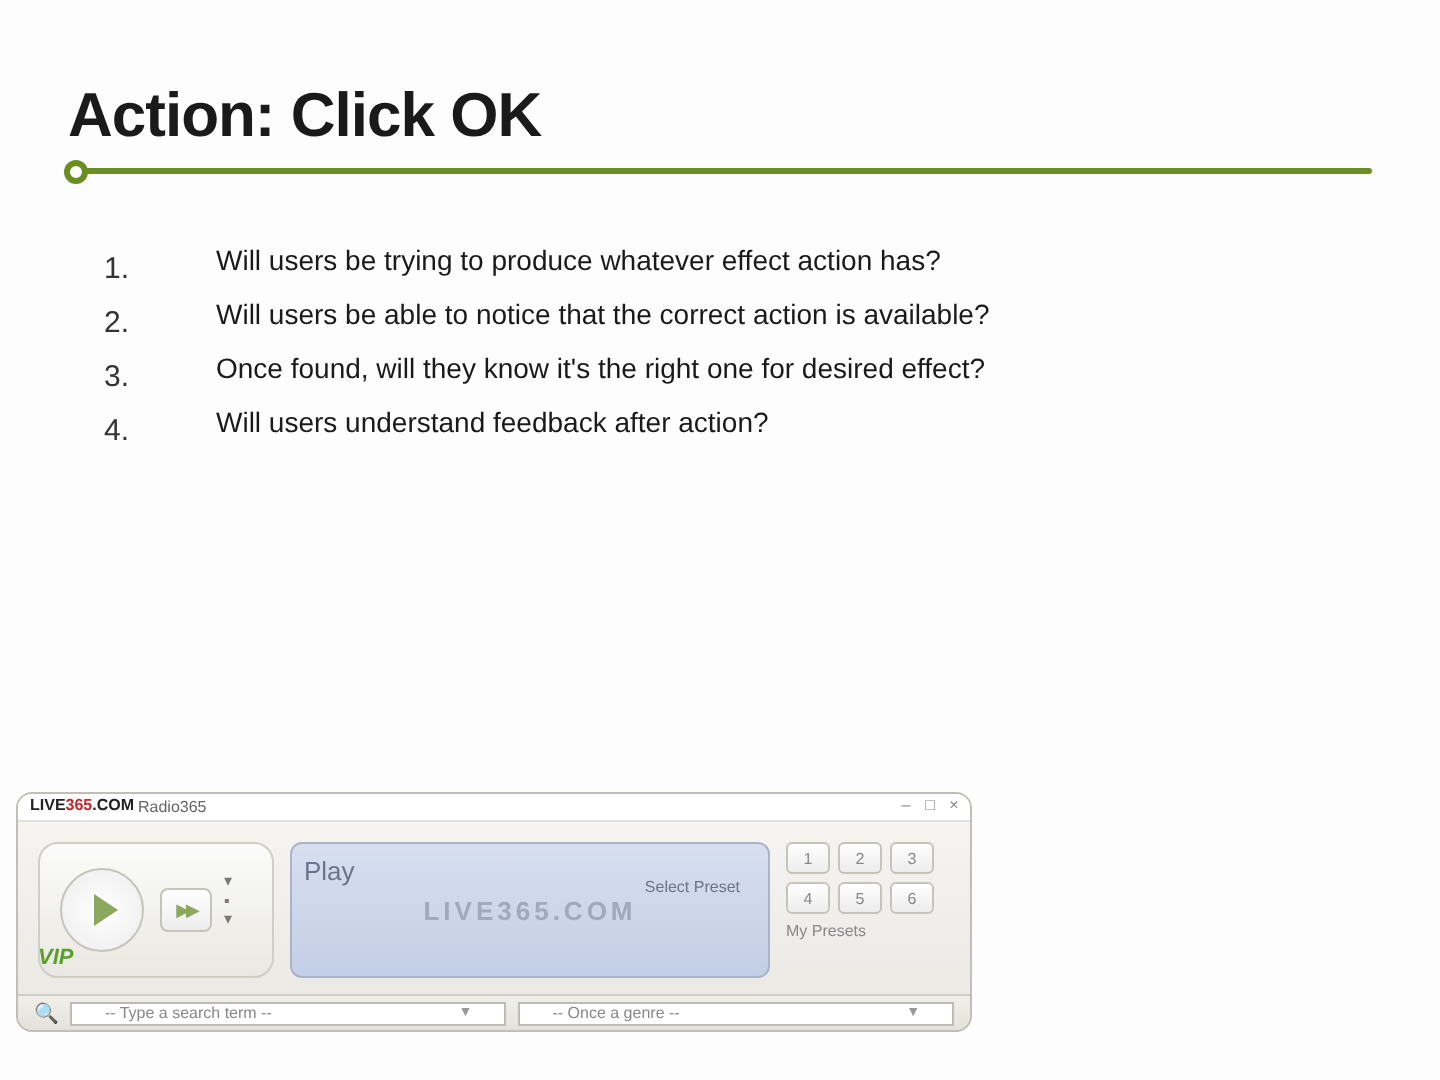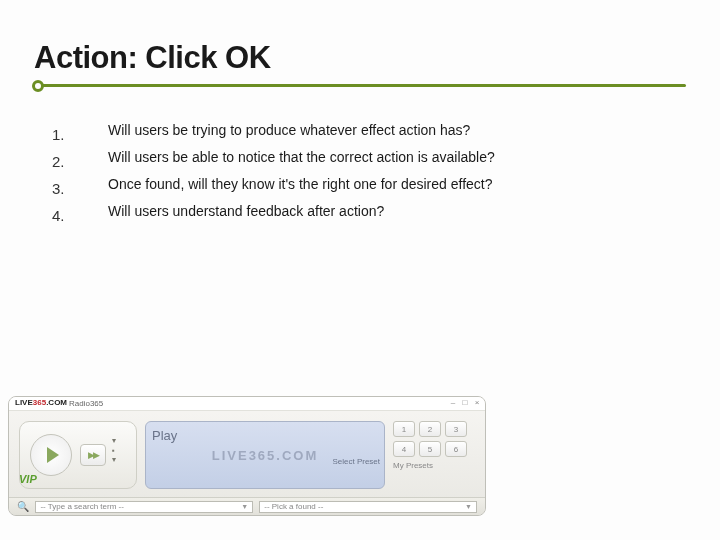--- a/index.html
+++ b/index.html
@@ -26,29 +26,29 @@
   .player-body { position: absolute; top: 14px; left: 0; right: 0; bottom: 18px; }
   .ctrl { position: absolute; left: 10px; top: 10px; width: 118px; height: 68px; background: linear-gradient(#fbfbf9,#e9e8e2); border: 1px solid #cfcfc6; border-radius: 10px; }
   .playbtn { position: absolute; left: 10px; top: 12px; width: 42px; height: 42px; border: 1px solid #c4c4bb; border-radius: 50%; background: radial-gradient(#fff,#ececec); display: flex; align-items: center; justify-content: center; }
   .playbtn .tri { width: 0; height: 0; border-left: 12px solid #8aa85e; border-top: 8px solid transparent; border-bottom: 8px solid transparent; margin-left: 3px; }
   .nextbtn { position: absolute; left: 60px; top: 22px; width: 26px; height: 22px; border: 1px solid #c4c4bb; border-radius: 4px; background: linear-gradient(#fff,#ececec); display: flex; align-items: center; justify-content: center; }
   .nextbtn .ff { font-size: 9px; color: #8aa85e; letter-spacing: -2px; }
   .smallcol { position: absolute; left: 92px; top: 14px; font-size: 8px; color: #7a7a70; line-height: 1.2; }
   .display { position: absolute; left: 136px; top: 10px; width: 240px; height: 68px; background: linear-gradient(#d7dff0,#c3cfe6); border: 1px solid #aab4c8; border-radius: 6px; display: flex; align-items: center; justify-content: center; }
   .display .wm { font-family: Arial, sans-serif; font-size: 13px; font-weight: bold; letter-spacing: 2px; color: #9fa9bf; }
   .display .play-label { position: absolute; left: 6px; top: 6px; font-size: 13px; color: #6a748a; }
-  .display .sel { position: absolute; right: 4px; top: 18px; font-size: 8px; color: #6a748a; text-align: right; line-height: 1.1; margin-top: 18px; }
+  .display .sel { position: absolute; right: 14px; top: 18px; font-size: 8px; color: #6a748a; text-align: right; line-height: 1.1; }
   .presetgrid { position: absolute; right: 10px; top: 10px; width: 82px; }
   .presetgrid .row { display: flex; gap: 4px; margin-bottom: 4px; }
   .presetgrid .cell { width: 22px; height: 16px; border: 1px solid #c4c4bb; border-radius: 3px; background: linear-gradient(#fff,#ececec); font-size: 8px; color: #888; display: flex; align-items: center; justify-content: center; }
   .presetgrid .mypresets { font-size: 8px; color: #888; text-align: left; margin-top: 2px; }
   .vip { position: absolute; left: 10px; bottom: 12px; font-size: 11px; font-weight: bold; font-style: italic; color: #5a9e2e; }
   .player-bottom { position: absolute; left: 0; right: 0; bottom: 0; height: 18px; background: linear-gradient(#f0efe9,#e2e1da); border-top: 1px solid #d0d0c8; display: flex; align-items: center; gap: 6px; padding: 0 8px; }
   .player-bottom .mag { font-size: 10px; color: #999; }
-  .player-bottom .field { flex: 1; height: 12px; background: #fff; border: 1px solid #bcbcb4; font-size: 8px; color: #888; padding: 0 4px; display: flex; align-items: center; justify-content: space-between; }
+  .player-bottom .field { flex: 1; height: 12px; background: #fff; border: 1px solid #bcbcb4; font-size: 8px; color: #888; padding: 0 16px; display: flex; align-items: center; justify-content: space-between; }
   .player-bottom .field .arrow { font-size: 7px; color: #999; }
   
   .dialog { width: 214px; height: 96px; margin-top: 10px; background: #efece4; border: 1px solid #9a968c; position: relative; font-family: Tahoma, Arial, sans-serif; box-shadow: 1px 1px 0 rgba(0,0,0,.15); }
   .dialog .msg { position: absolute; left: 10px; right: 10px; top: 10px; font-size: 10px; color: #2a2a2a; line-height: 1.3; }
   .dialog .okwrap { position: absolute; left: 0; right: 0; bottom: 12px; display: flex; justify-content: center; }
   .dialog .ok { width: 62px; height: 20px; background: linear-gradient(#fdfdfa,#e7e5dc); border: 1px solid #8a877d; border-radius: 3px; font-size: 10px; color: #2a2a2a; display: flex; align-items: center; justify-content: center; box-shadow: 0 0 0 1px #c9d8ef; }
 </style>
 </head>
 <body>
 
@@ -130,20 +130,20 @@
       <div class="vip">VIP</div>
     </div>
 
     <div class="player-bottom">
       <span class="mag">🔍</span>
       <div class="field">
         <span>-- Type a search term --</span>
           <span class="arrow">▼</span>
       </div>
       <div class="field">
-        <span>-- Pick a found --</span>
+        <span>-- Once a genre --</span>
           <span class="arrow">▼</span>
       </div>
     </div>
   </div>
 
 
 </div>
 
 </body></html>

